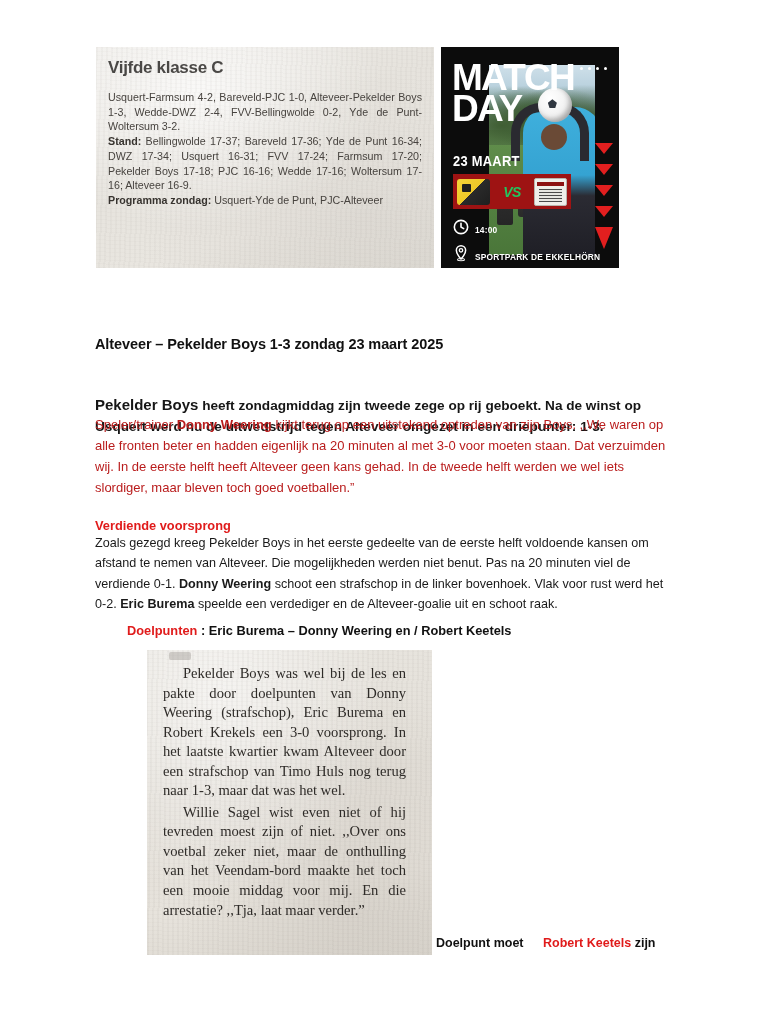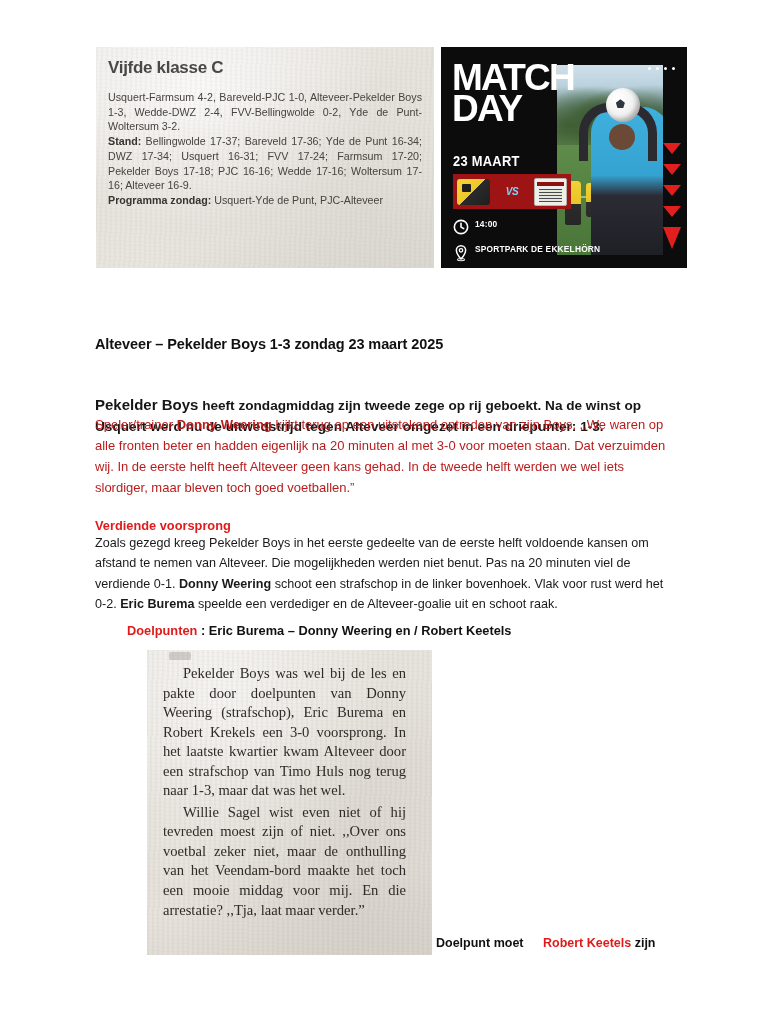--- a/index.html
+++ b/index.html
@@ -68,21 +68,21 @@
     text-align: justify;
   }
   .clip-top-body p { margin: 0; }
   .clip-top-body .lbl { font-weight: bold; color: #37332f; }
 
   
   .poster {
     position: absolute;
     left: 441px;
     top: 47px;
-    width: 246px;
+    width: 178px;
     height: 221px;
     background: #0c0c0c;
     overflow: hidden;
   }
   .poster-photo {
     position: absolute;
     right: 24px;
     top: 18px;
     width: 106px;
     height: 190px;
@@ -225,28 +225,28 @@
   }
   .crest-b::before{
     content:""; position:absolute; left:2px; top:3px; right:2px; height:4px;
     background:#8c1212;
   }
   .crest-b::after{
     content:""; position:absolute; left:4px; top:10px; right:4px; bottom:3px;
     background: repeating-linear-gradient(0deg,#4a4a4a 0 1px, #e6e6e1 1px 3px);
   }
   .vs-text {
-    color:#7dd3fc; font-weight:bold; font-size:10px; font-style:italic;
+    color:#22c55e; font-weight:bold; font-size:14px; font-style:italic;
     letter-spacing:-0.5px;
   }
   .poster-meta {
     position:absolute; left:12px; top:172px; z-index:5;
     color:#ffffff;
   }
-  .meta-row { display:flex; align-items:flex-start; gap:6px; margin-bottom:9px; }
+  .meta-row { display:flex; align-items:flex-end; gap:6px; margin-bottom:9px; }
   .meta-row span.txt {
     font-weight:bold; font-size:9px; letter-spacing:0.2px;
     transform: scaleX(0.93); transform-origin:left center;
     white-space: nowrap;
   }
   .ic { flex:none; display:block; }
 
   
   .headline {
     position:absolute; left:95px; top:285px;

